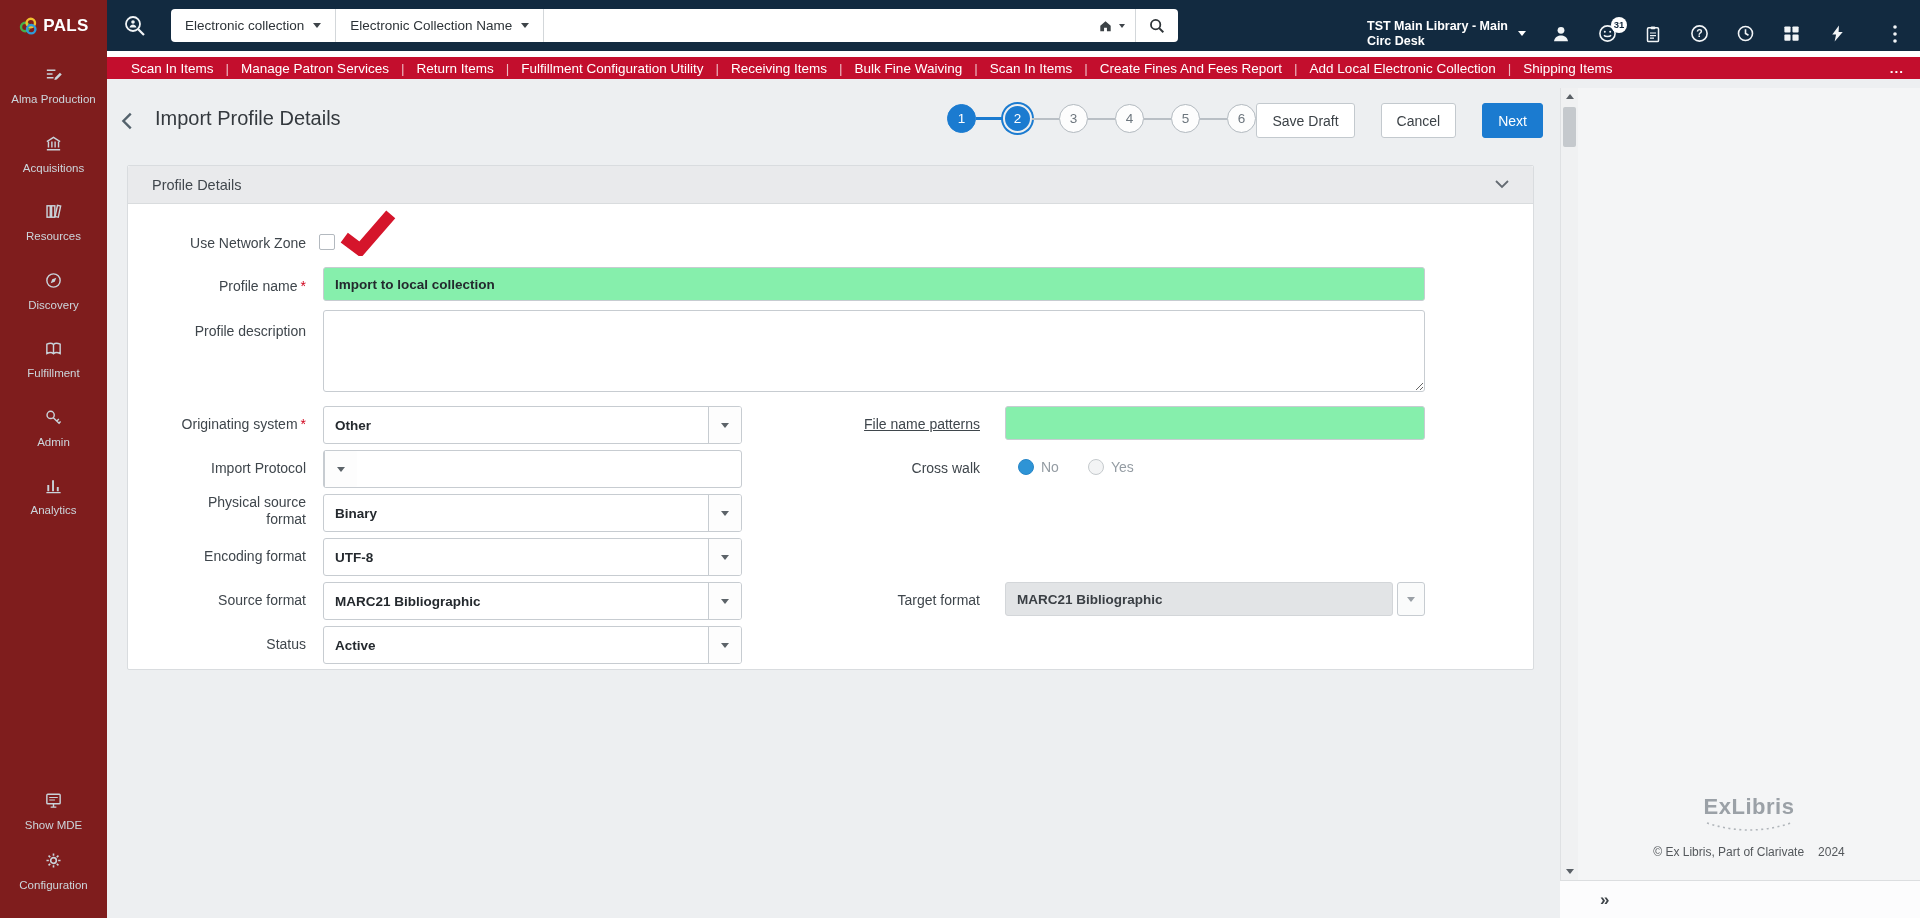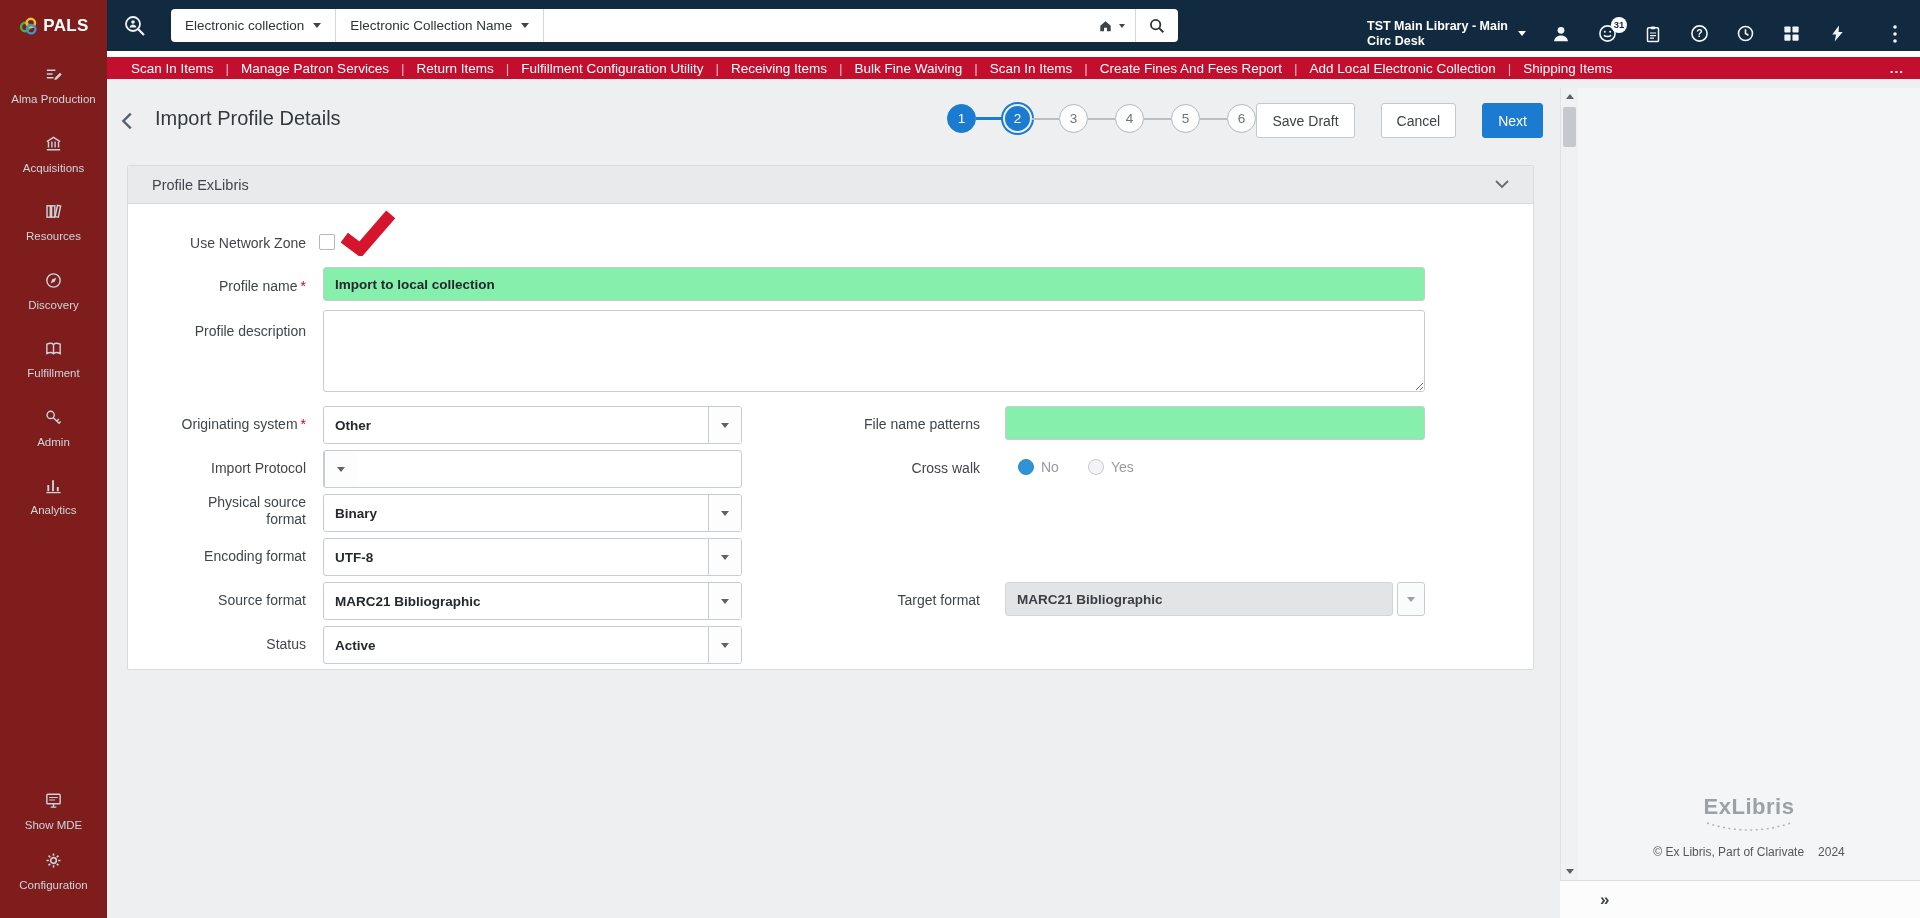--- a/index.html
+++ b/index.html
@@ -315,21 +315,21 @@
     </div>
 
     <div class="head-buttons">
       <button class="btn">Save Draft</button>
       <button class="btn">Cancel</button>
       <button class="btn primary">Next</button>
     </div>
 
     <section class="card">
       <div class="panel-head">
-        <span>Profile ExLibris</span>
+        <span>Profile Details</span>
         <span class="panel-chevron">
           <svg width="14" height="9" viewBox="0 0 14 9">
               <polyline points="1 1 7 7 13 1" fill="none" stroke="#646b72" stroke-width="1.8"></polyline>
             </svg>
         </span>
       </div>
 
       <div class="f-label" style="left:38px;top:69px;"><span>Use Network Zone</span></div>
       <span class="checkbox" style="left:191px;top:68px;"></span>
       <svg style="position:absolute;left:210px;top:44px;" width="60" height="46" viewBox="0 0 60 46">
@@ -342,21 +342,21 @@
       <div class="f-label" style="left:38px;top:157px;"><span>Profile description</span></div>
       <textarea class="t-area" style="left: 195px; top: 144px; width: 1102px; height: 82px;"></textarea>
 
       <div class="f-label" style="left:38px;top:250px;"><span>Originating system</span><span class="req">*</span></div>
       <div class="dd" style="left:195px;top:240px;">
         <span class="dd-value">Other</span>
         <span class="dd-btn">
             <span class="tri-down-sm"></span>
           </span>
       </div>
-      <div class="f-label" style="left:712px;top:250px;"><span>File name patterns</span></div>
+      <div class="f-label" style="left:712px;top:250px;text-decoration:underline;"><span>File name patterns</span></div>
       <input class="t-input" style="left: 877px; top: 240px; width: 420px;" value="">
 
       <div class="f-label" style="left:38px;top:294px;"><span>Import Protocol</span></div>
       <div class="dd" style="left:195px;top:284px;">
         <span class="dd-btn">
             <span class="tri-down-sm"></span>
           </span>
       </div>
       <div class="f-label" style="left:712px;top:294px;"><span>Cross walk</span></div>
       <div class="radio-group" style="left:890px;top:284px;">

